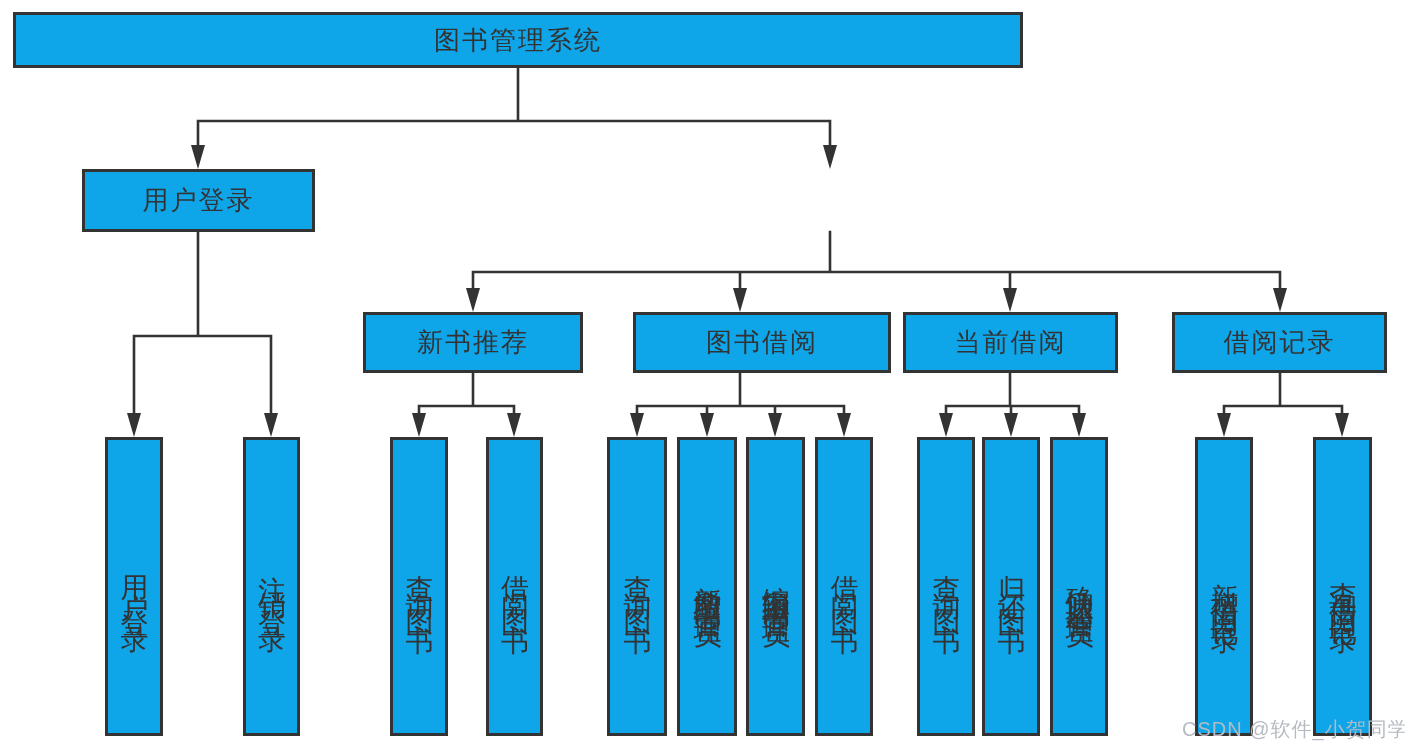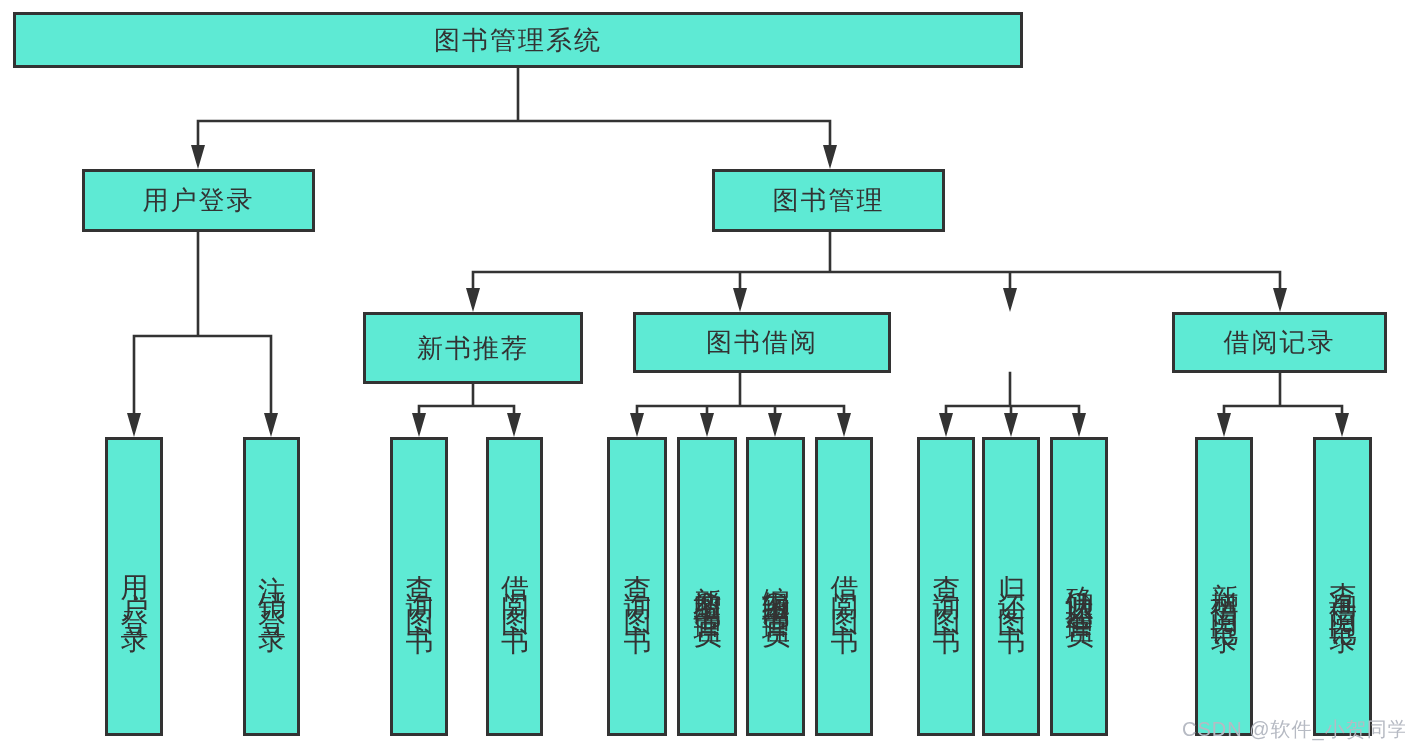--- a/index.html
+++ b/index.html
@@ -1,21 +1,21 @@
 <!DOCTYPE html>
 <html><head>
 <meta charset="utf-8">
 <style>
   html,body{margin:0;padding:0;background:#ffffff;}
   body{font-family:"Liberation Sans","DejaVu Sans",sans-serif;}
   .canvas{position:relative;width:1405px;height:747px;background:#ffffff;overflow:hidden;}
   svg.wires{position:absolute;left:0;top:0;width:1405px;height:747px;z-index:0;}
   .node{
     position:absolute;
-    background:#5eead4;
+    background:#0ea5e9;
     border:3px solid #333333;
     box-sizing:border-box;
     display:flex;
     align-items:center;
     justify-content:center;
     color:#333333;
     z-index:1;
   }
   .hbox{font-size:26px;letter-spacing:2px;white-space:nowrap;}
   .leaf{top:437px;height:299px;}
@@ -62,29 +62,29 @@
          M1217 413 H1231 L1224 437 Z M1335 413 H1349 L1342 437 Z" fill="#333333"></path>
   </svg>
 
   <div class="node hbox" style="left:13px;top:12px;width:1010px;height:56px">
     <span>图书管理系统</span>
   </div>
 
   <div class="node hbox" style="left:82px;top:169px;width:233px;height:63px">
     <span>用户登录</span>
   </div>
-  <div class="node hbox" style="left:712px;top:169px;width:233px;height:63px">
-    <span>图书管理</span>
-  </div>
 
-  <div class="node hbox" style="left:363px;top:312px;width:220px;height:72px">
+  <div class="node hbox" style="left:363px;top:312px;width:220px;height:61px">
     <span>新书推荐</span>
   </div>
   <div class="node hbox" style="left:633px;top:312px;width:258px;height:61px">
     <span>图书借阅</span>
+  </div>
+  <div class="node hbox" style="left:903px;top:312px;width:215px;height:61px">
+    <span>当前借阅</span>
   </div>
   <div class="node hbox" style="left:1172px;top:312px;width:215px;height:61px">
     <span>借阅记录</span>
   </div>
 
   <div class="node leaf" style="left:105px;width:58px">
     <span class="vtext sp-s">用户登录</span>
   </div>
   <div class="node leaf" style="left:243px;width:57px">
     <span class="vtext sp-s">注销登录</span>

